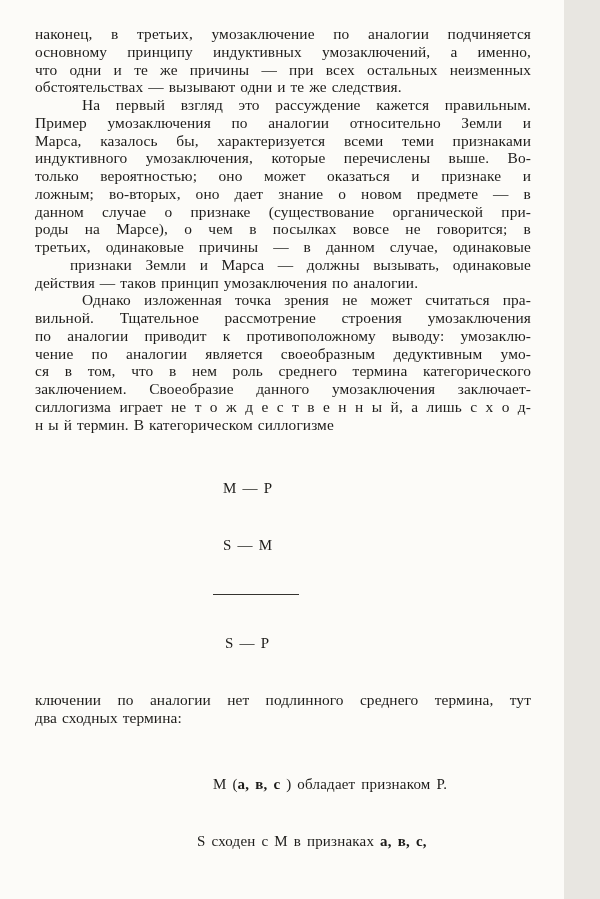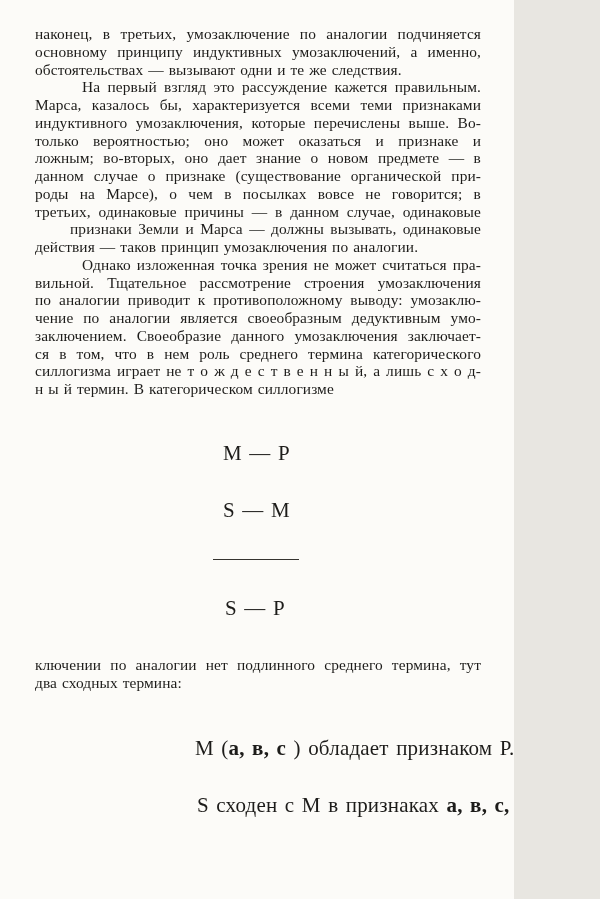--- a/index.html
+++ b/index.html
@@ -1,40 +1,40 @@
 <!DOCTYPE html>
 <html lang="ru"><head>
 <meta charset="utf-8">
 <style>
   html, body { margin: 0; padding: 0; }
   body { background: #e8e6e1; }
   .page {
     position: relative;
-    width: 514px; height: 899px;
+    width: 564px; height: 899px;
     box-sizing: border-box;
     background: #fcfbf8;
     color: #1d1c1a;
     font-family: "Liberation Serif", "DejaVu Serif", serif;
     padding: 25px 33px 0 35px;
     overflow: hidden;
   }
   .line {
     font-size: 15.4px;
     line-height: 17.75px;
     letter-spacing: 0.1px;
     word-spacing: 1px;
     text-align: justify;
     text-align-last: justify;
   }
   .line.endline { text-align-last: left; }
   .line.first { text-indent: 47px; }
   p.para { margin: 0; padding: 0; }
   b.terms { font-weight: bold; }
   .formula {
-    font-size: 21px;
+    font-size: 15px;
     line-height: 19px;
     letter-spacing: 0.2px;
     word-spacing: 2px;
     white-space: pre;
   }
   .formula .frow { display: block; }
   .rule { border: 0; border-top: 1.7px solid #35332f; margin: 1px 0 1px 0; }
   .f-syllogism { margin: 8px 0 0 178px; width: 120px; }
   .f-syllogism .frow { margin-left: 10px; }
   .f-syllogism .rule { width: 86px; margin-left: 0; }
@@ -45,43 +45,45 @@
   .indent2 { margin-left: 2px; }
 </style>
 </head>
 <body>
 
 <div class="page">
 
   <p class="para">
     <span class="line" style="display: block;">наконец, в третьих, умозаключение по аналогии подчиняется</span>
     <span class="line" style="display: block;">основному принципу индуктивных умозаключений, а именно,</span>
+    <span class="line" style="display: block;">что одни и те же причины — при всех остальных неизменных</span>
     <span class="line endline" style="display: block;">обстоятельствах — вызывают одни и те же следствия.</span>
   </p>
 
   <p class="para">
     <span class="line first" style="display: block;">На первый взгляд это рассуждение кажется правильным.</span>
+    <span class="line" style="display: block;">Пример умозаключения по аналогии относительно Земли и</span>
     <span class="line" style="display: block;">Марса, казалось бы, характеризуется всеми теми признаками</span>
     <span class="line" style="display: block;">индуктивного умозаключения, которые перечислены выше. Во-</span>
     <span class="line" style="display: block;">только вероятностью; оно может оказаться и признаке и</span>
     <span class="line" style="display: block;">ложным; во-вторых, оно дает знание о новом предмете — в</span>
     <span class="line" style="display: block;">данном случае о признаке (существование органической при-</span>
     <span class="line" style="display: block;">роды на Марсе), о чем в посылках вовсе не говорится; в</span>
     <span class="line" style="display: block;">третьих, одинаковые причины — в данном случае, одинаковые</span>
     <span class="line" style="display: block; margin-left: 35px;">признаки Земли и Марса — должны вызывать, одинаковые</span>
     <span class="line endline" style="display: block;">действия — таков принцип умозаключения по аналогии.</span>
   </p>
 
   <p class="para">
     <span class="line first" style="display: block;">Однако изложенная точка зрения не может считаться пра-</span>
     <span class="line" style="display: block;">вильной. Тщательное рассмотрение строения умозаключения</span>
     <span class="line" style="display: block;">по аналогии приводит к противоположному выводу: умозаклю-</span>
     <span class="line" style="display: block;">чение по аналогии является своеобразным дедуктивным умо-</span>
+    <span class="line" style="display: block;">ся в том, что в нем роль среднего термина категорического</span>
     <span class="line" style="display: block;">заключением. Своеобразие данного умозаключения заключает-</span>
-    <span class="line" style="display: block;">ся в том, что в нем роль среднего термина категорического</span>
     <span class="line" style="display: block;">силлогизма играет не т о ж д е с т в е н н ы й, а лишь с х о д-</span>
     <span class="line endline" style="display: block;">н ы й термин. В категорическом силлогизме</span>
   </p>
 
   <div class="formula f-syllogism">
     <span class="frow" style="display: block;">М — Р</span>
     <span class="frow" style="display: block;">S — М</span>
     <hr class="rule">
     <span class="frow concl" style="display: block;">S — Р</span>
   </div>

